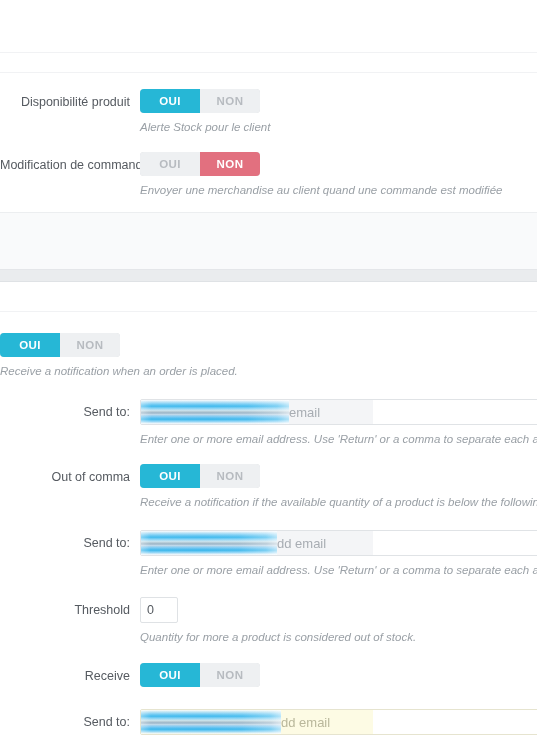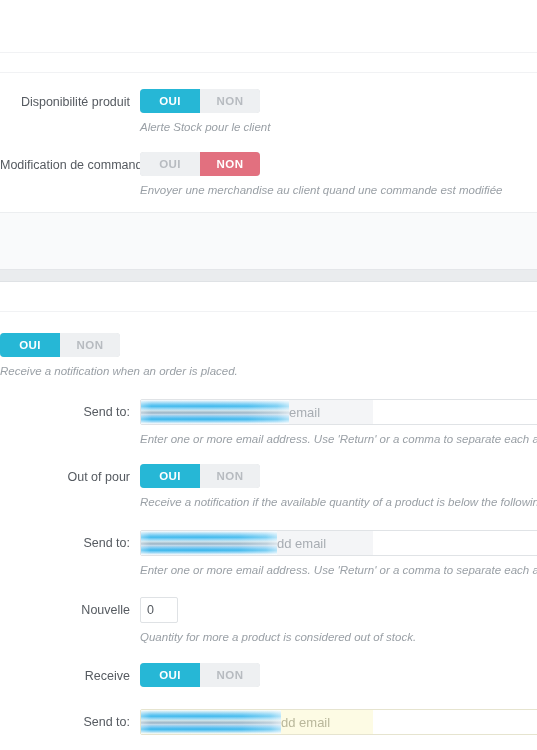--- a/index.html
+++ b/index.html
@@ -268,21 +268,21 @@
           <div class="inner">
             <div class="redact" style="width:148px;"></div>
           </div>
           <div class="ph">email</div>
         </div>
         <div class="help">Enter one or more email address. Use 'Return' or a comma to separate each address.</div>
       </div>
     </div>
 
     <div class="form-row" style="padding-top:17px;">
-      <div class="row-label">Out of pour</div>
+      <div class="row-label">Out of comma</div>
       <div class="row-control">
         <div class="switch">
           <div class="opt on-yes">OUI</div>
           <div class="opt">NON</div>
         </div>
         <div class="help">Receive a notification if the available quantity of a product is below the following threshold.</div>
       </div>
     </div>
 
     <div class="form-row" style="padding-top:20px;">
@@ -292,21 +292,21 @@
           <div class="inner">
             <div class="redact" style="width:136px;"></div>
           </div>
           <div class="ph" style="left:136px;">dd email</div>
         </div>
         <div class="help">Enter one or more email address. Use 'Return' or a comma to separate each address.</div>
       </div>
     </div>
 
     <div class="form-row" style="padding-top:19px;">
-      <div class="row-label">Nouvelle</div>
+      <div class="row-label">Threshold</div>
       <div class="row-control">
         <input class="num-input" type="text" value="0" style="">
         <div class="help">Quantity for more a product is considered out of stock.</div>
       </div>
     </div>
 
     <div class="form-row" style="padding-top:18px;">
       <div class="row-label">Receive</div>
       <div class="row-control">
         <div class="switch">

